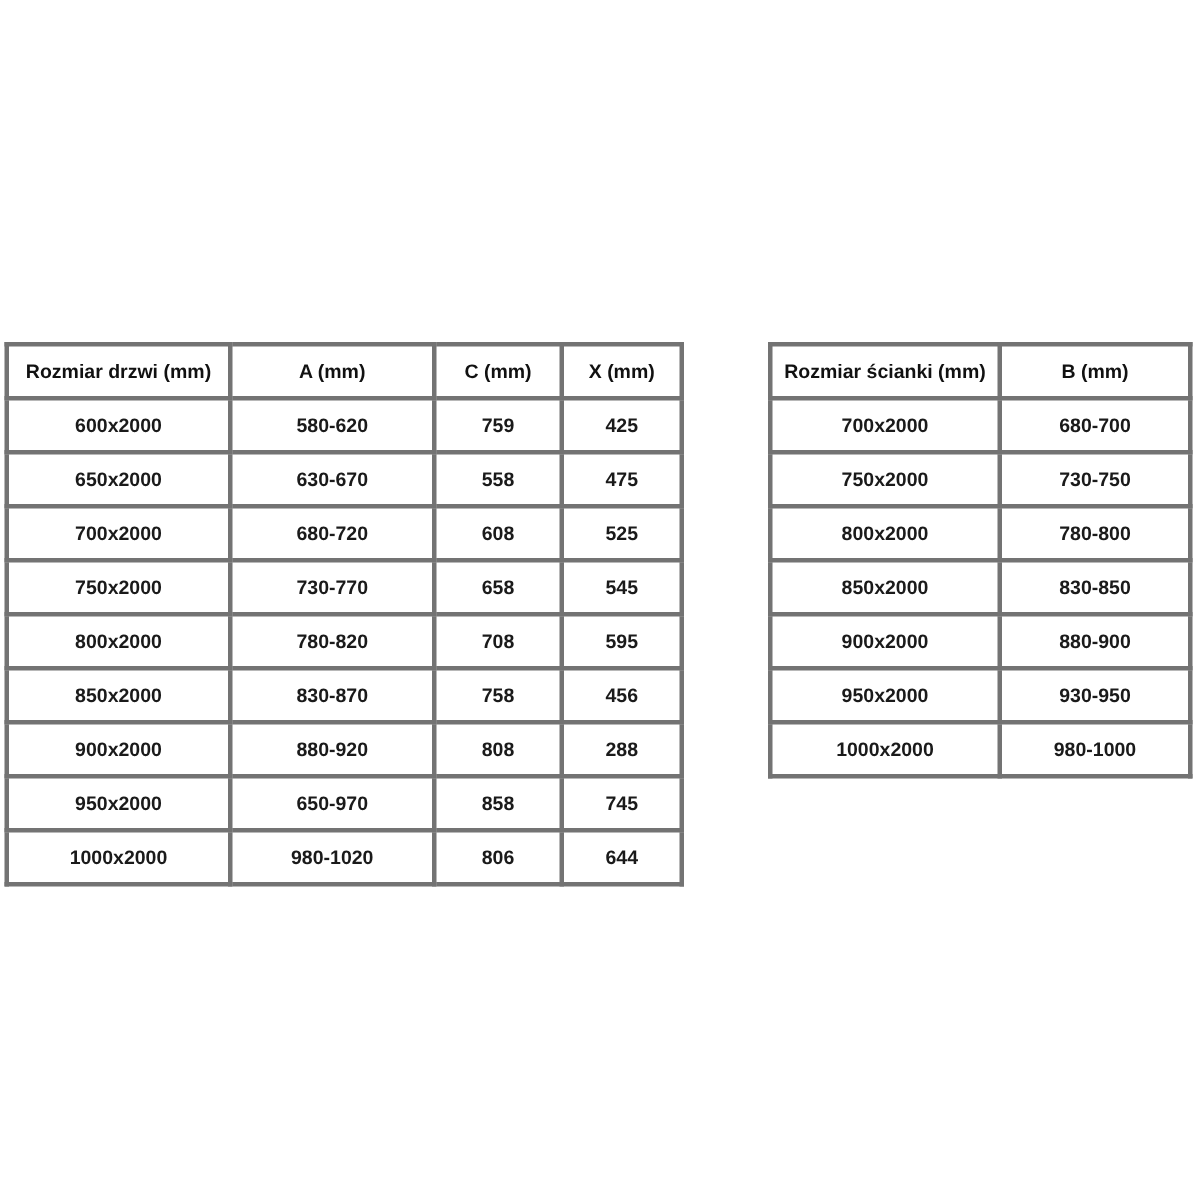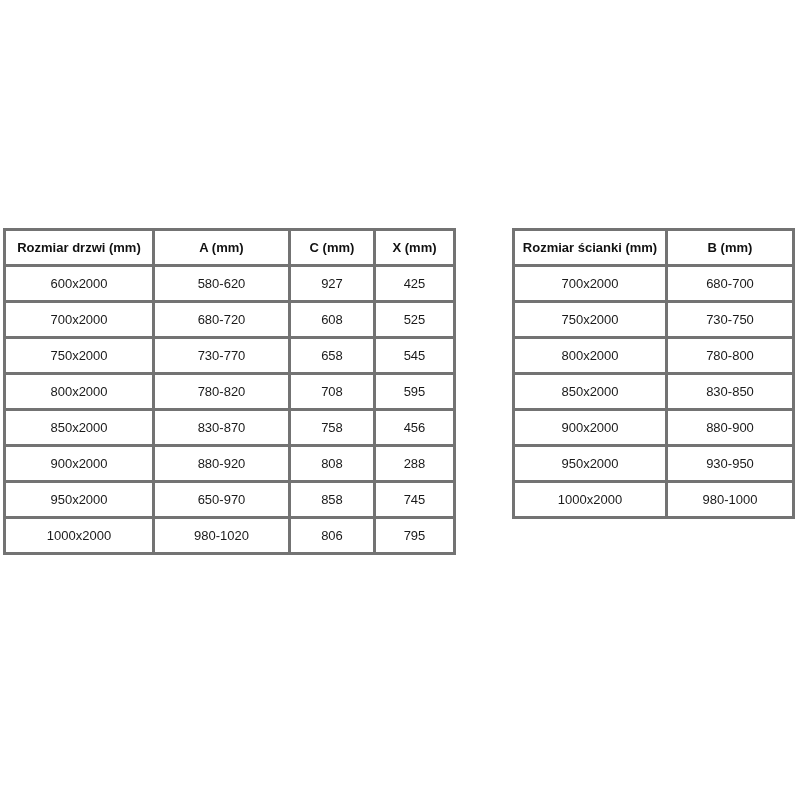--- a/index.html
+++ b/index.html
@@ -31,21 +31,21 @@
     font-size: 13px;
     line-height: 1;
     white-space: nowrap;
     overflow: hidden;
   }
   table.spec-table th {
     font-weight: bold;
     color: #111111;
   }
   table.spec-table td {
-    font-weight: normal;
+    font-weight: bold;
   }
   #door-table {
     left: 3px;
     top: 228px;
     width: 450px;
   }
   #wall-table {
     left: 512px;
     top: 228px;
     width: 280px;
@@ -66,22 +66,28 @@
         <th>Rozmiar drzwi (mm)</th>
         <th>A (mm)</th>
         <th>C (mm)</th>
         <th>X (mm)</th>
       </tr>
   </thead>
   <tbody>
       <tr>
         <td>600x2000</td>
         <td>580-620</td>
-        <td>927</td>
+        <td>759</td>
         <td>425</td>
+      </tr>
+      <tr>
+        <td>650x2000</td>
+        <td>630-670</td>
+        <td>558</td>
+        <td>475</td>
       </tr>
       <tr>
         <td>700x2000</td>
         <td>680-720</td>
         <td>608</td>
         <td>525</td>
       </tr>
       <tr>
         <td>750x2000</td>
         <td>730-770</td>
@@ -109,21 +115,21 @@
       <tr>
         <td>950x2000</td>
         <td>650-970</td>
         <td>858</td>
         <td>745</td>
       </tr>
       <tr>
         <td>1000x2000</td>
         <td>980-1020</td>
         <td>806</td>
-        <td>795</td>
+        <td>644</td>
       </tr>
     </tbody>
 </table>
 
 <table id="wall-table" class="spec-table">
   <colgroup>
     <col style="width:153px">
     <col style="width:127px">
   </colgroup>
   <thead>

